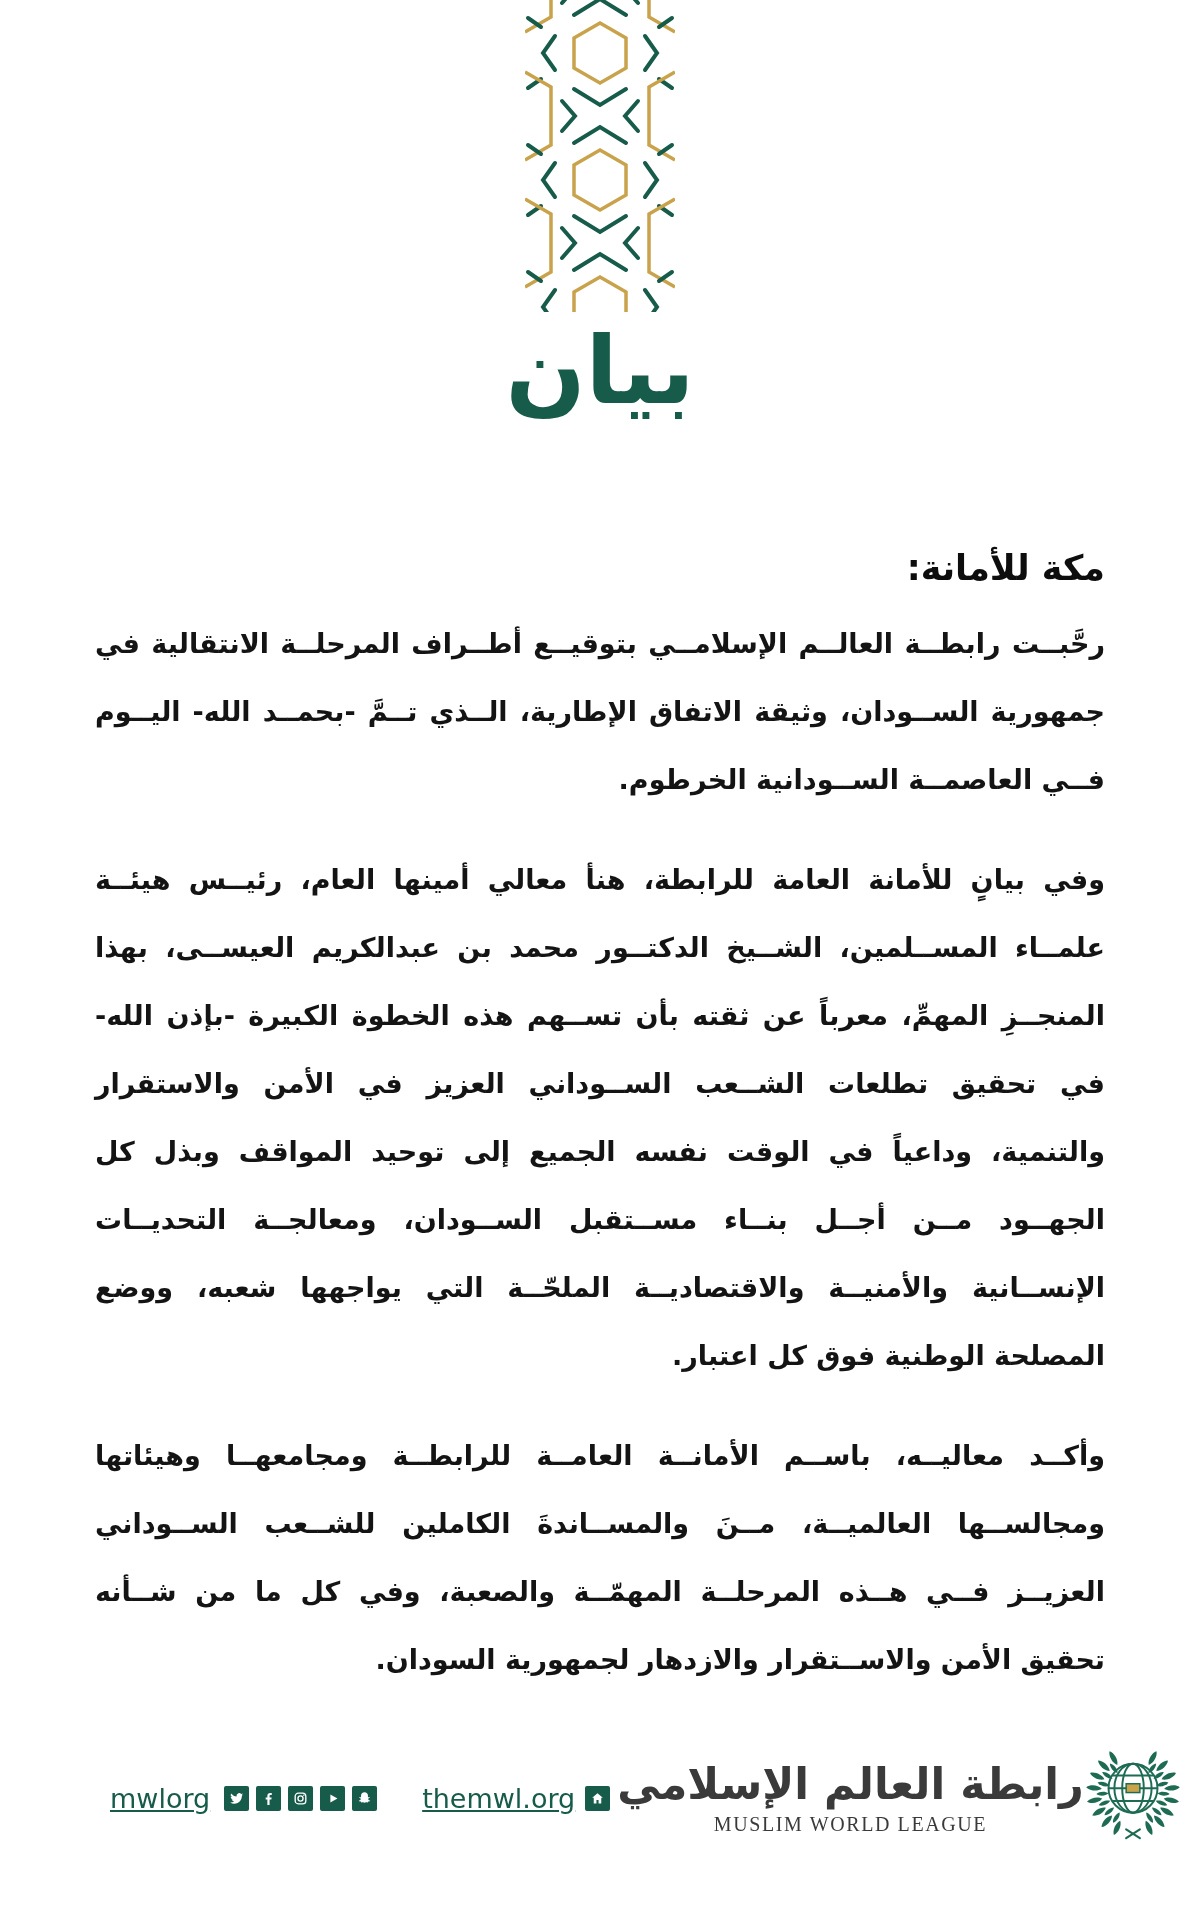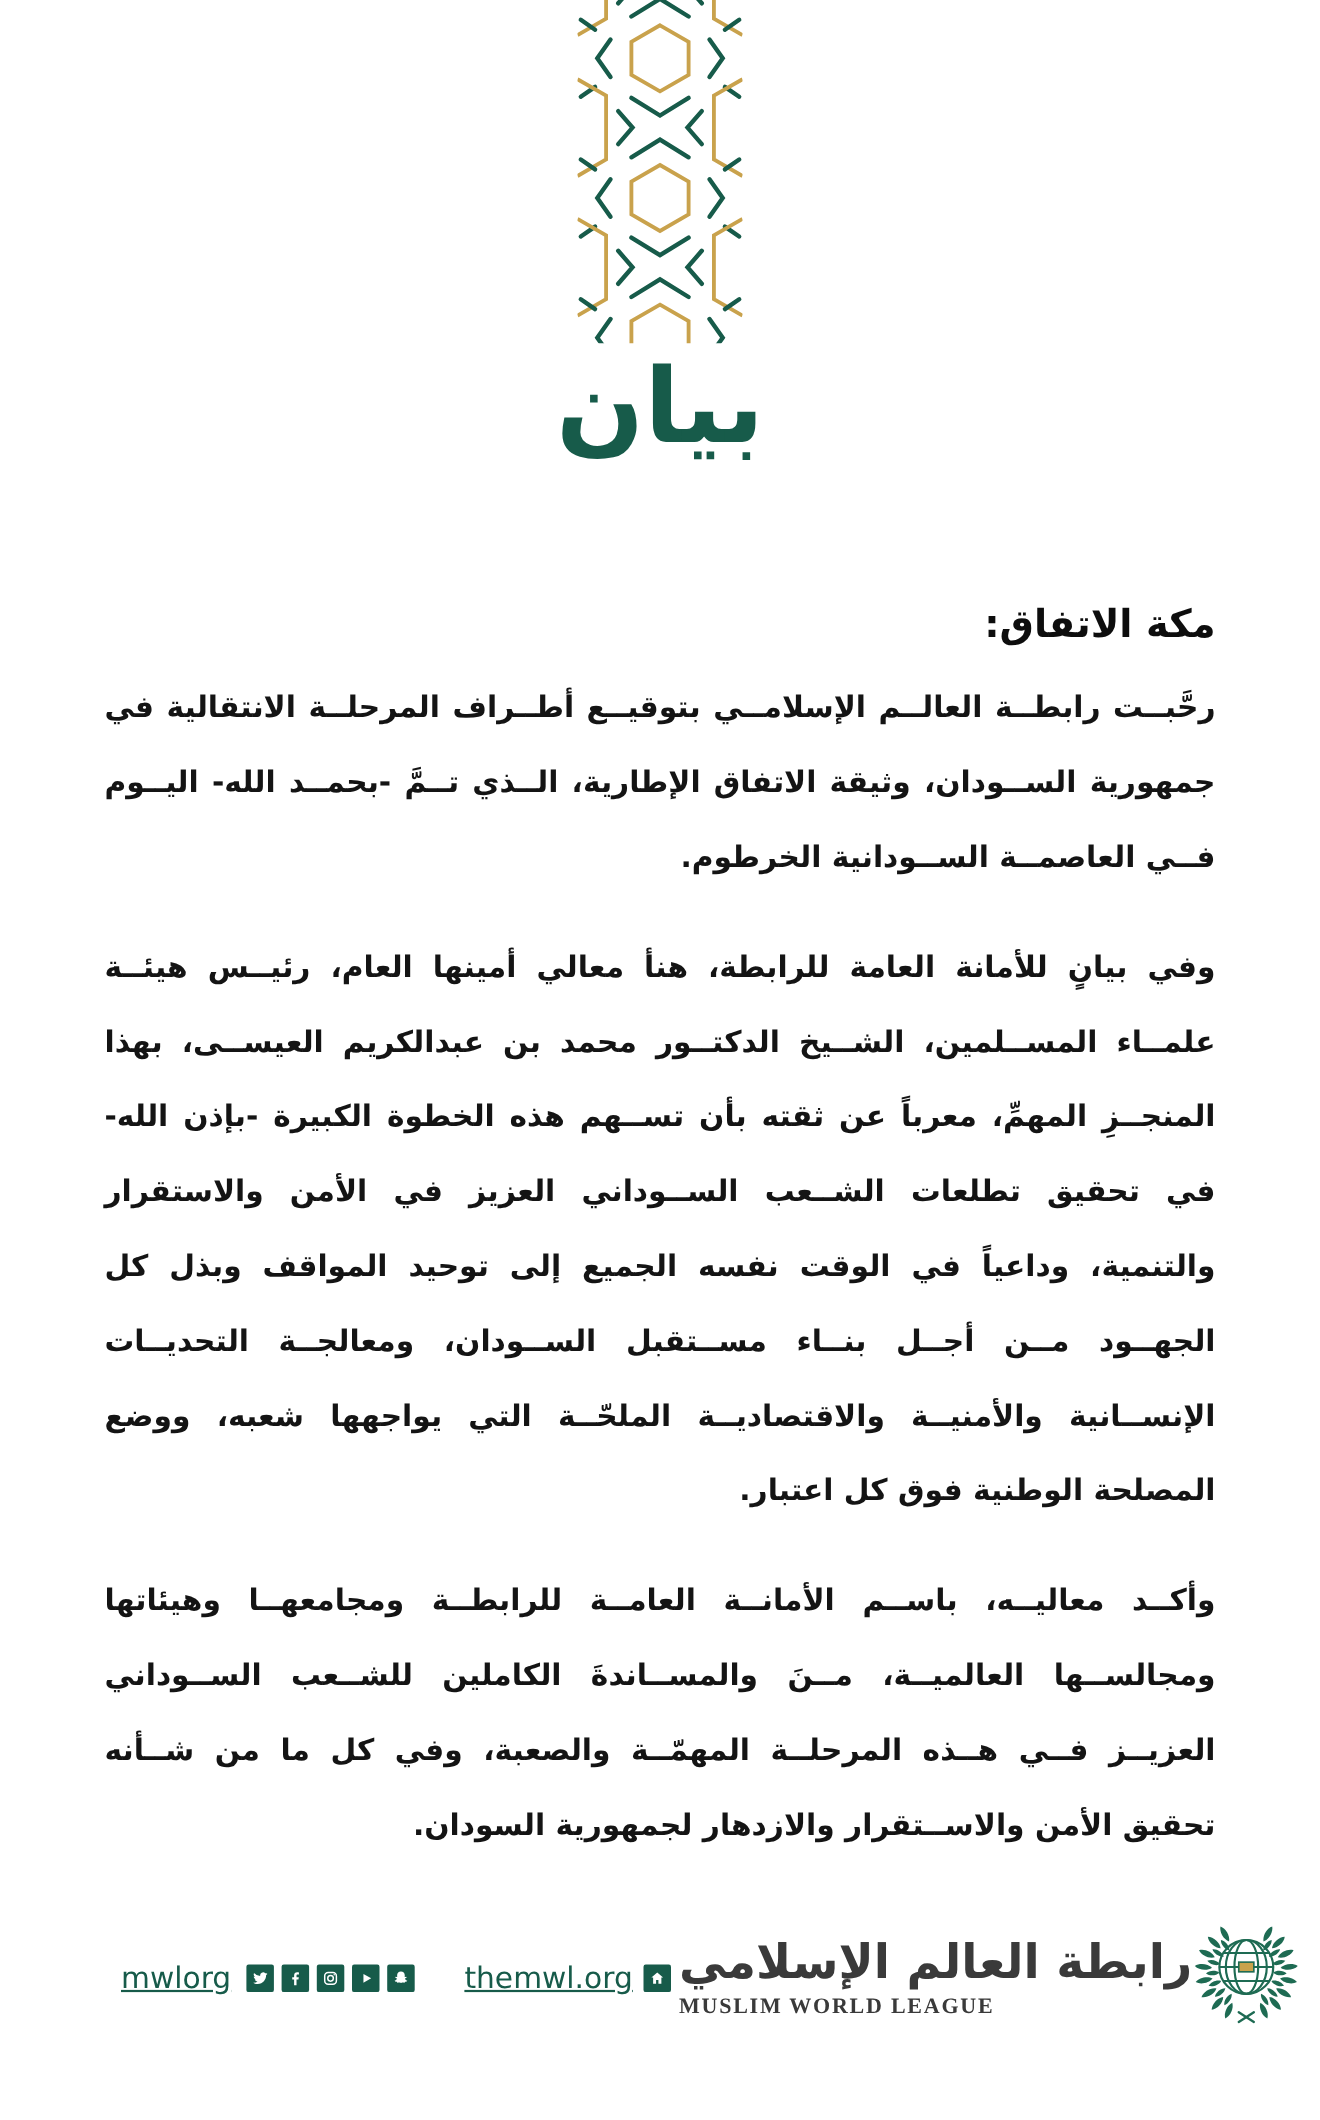--- a/index.html
+++ b/index.html
@@ -36,24 +36,24 @@
   .social-row{display:flex;align-items:center;direction:ltr;}
   .handle,.website{font-size:27px;color:#175B4A;text-decoration:underline;}
   .handle{margin-right:14px;}
   .website{margin:0 10px 0 38px;}
   .icon-tile{
     width:25px;height:25px;background:#175B4A;border-radius:2px;
     display:flex;align-items:center;justify-content:center;margin-right:7px;
   }
   .icon-tile svg{display:block;}
   .logo-block{display:flex;align-items:center;}
-  .logo-text{color:#3A3A3A;}
+  .logo-text{text-align:center;color:#3A3A3A;}
   .logo-arabic{font-size:43px;font-weight:bold;line-height:1.15;white-space:nowrap;}
   .logo-english{
-    font-family:"Liberation Serif",serif;font-size:20px;font-weight:bold;
+    font-family:"Liberation Serif",serif;font-size:20px;font-weight:normal;
     letter-spacing:1.6px;white-space:nowrap;margin-top:4px;
   }
 </style>
 </head>
 <body>
 
 <div class="page">
 
   <div class="pattern-strip">
     <svg width="150" height="312" viewBox="0 0 150 312">
@@ -83,21 +83,21 @@
         <use href="#rowA" transform="translate(0,180)"></use>
         <use href="#rowB" transform="translate(0,243)"></use>
         <use href="#rowA" transform="translate(0,307)"></use>
       </g>
     </svg>
   </div>
 
   <h1 class="statement-title">بيان</h1>
 
   <main class="content">
-    <h2 class="location-heading">مكة الاتفاق:</h2>
+    <h2 class="location-heading">مكة للأمانة:</h2>
     <p>رحَّبــت رابطــة العالــم الإسلامــي بتوقيــع أطــراف المرحلــة الانتقالية في جمهورية الســودان، وثيقة الاتفاق الإطارية، الــذي تــمَّ -بحمــد الله- اليــوم فــي العاصمــة الســودانية الخرطوم.</p>
     <p>وفي بيانٍ للأمانة العامة للرابطة، هنأ معالي أمينها العام، رئيــس هيئــة علمــاء المســلمين، الشــيخ الدكتــور محمد بن عبدالكريم العيســى، بهذا المنجــزِ المهمِّ، معرباً عن ثقته بأن تســهم هذه الخطوة الكبيرة -بإذن الله- في تحقيق تطلعات الشــعب الســوداني العزيز في الأمن والاستقرار والتنمية، وداعياً في الوقت نفسه الجميع إلى توحيد المواقف وبذل كل الجهــود مــن أجــل بنــاء مســتقبل الســودان، ومعالجــة التحديــات الإنســانية والأمنيــة والاقتصاديــة الملحّــة التي يواجهها شعبه، ووضع المصلحة الوطنية فوق كل اعتبار.</p>
     <p>وأكــد معاليــه، باســم الأمانــة العامــة للرابطــة ومجامعهــا وهيئاتها ومجالســها العالميــة، مــنَ والمســاندةَ الكاملين للشــعب الســوداني العزيــز فــي هــذه المرحلــة المهمّــة والصعبة، وفي كل ما من شــأنه تحقيق الأمن والاســتقرار والازدهار لجمهورية السودان.</p>
   </main>
 
   <div class="footer">
 
     <div class="social-row">
       <span class="handle">mwlorg</span>
 

